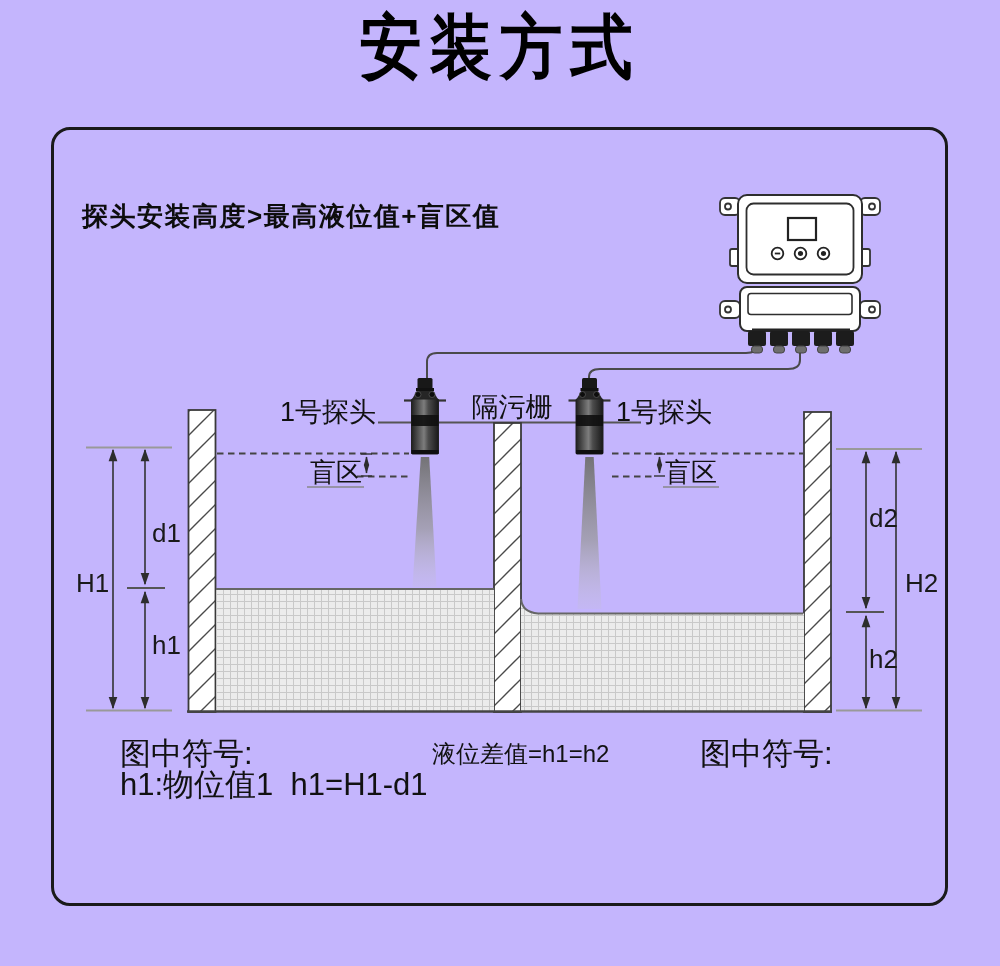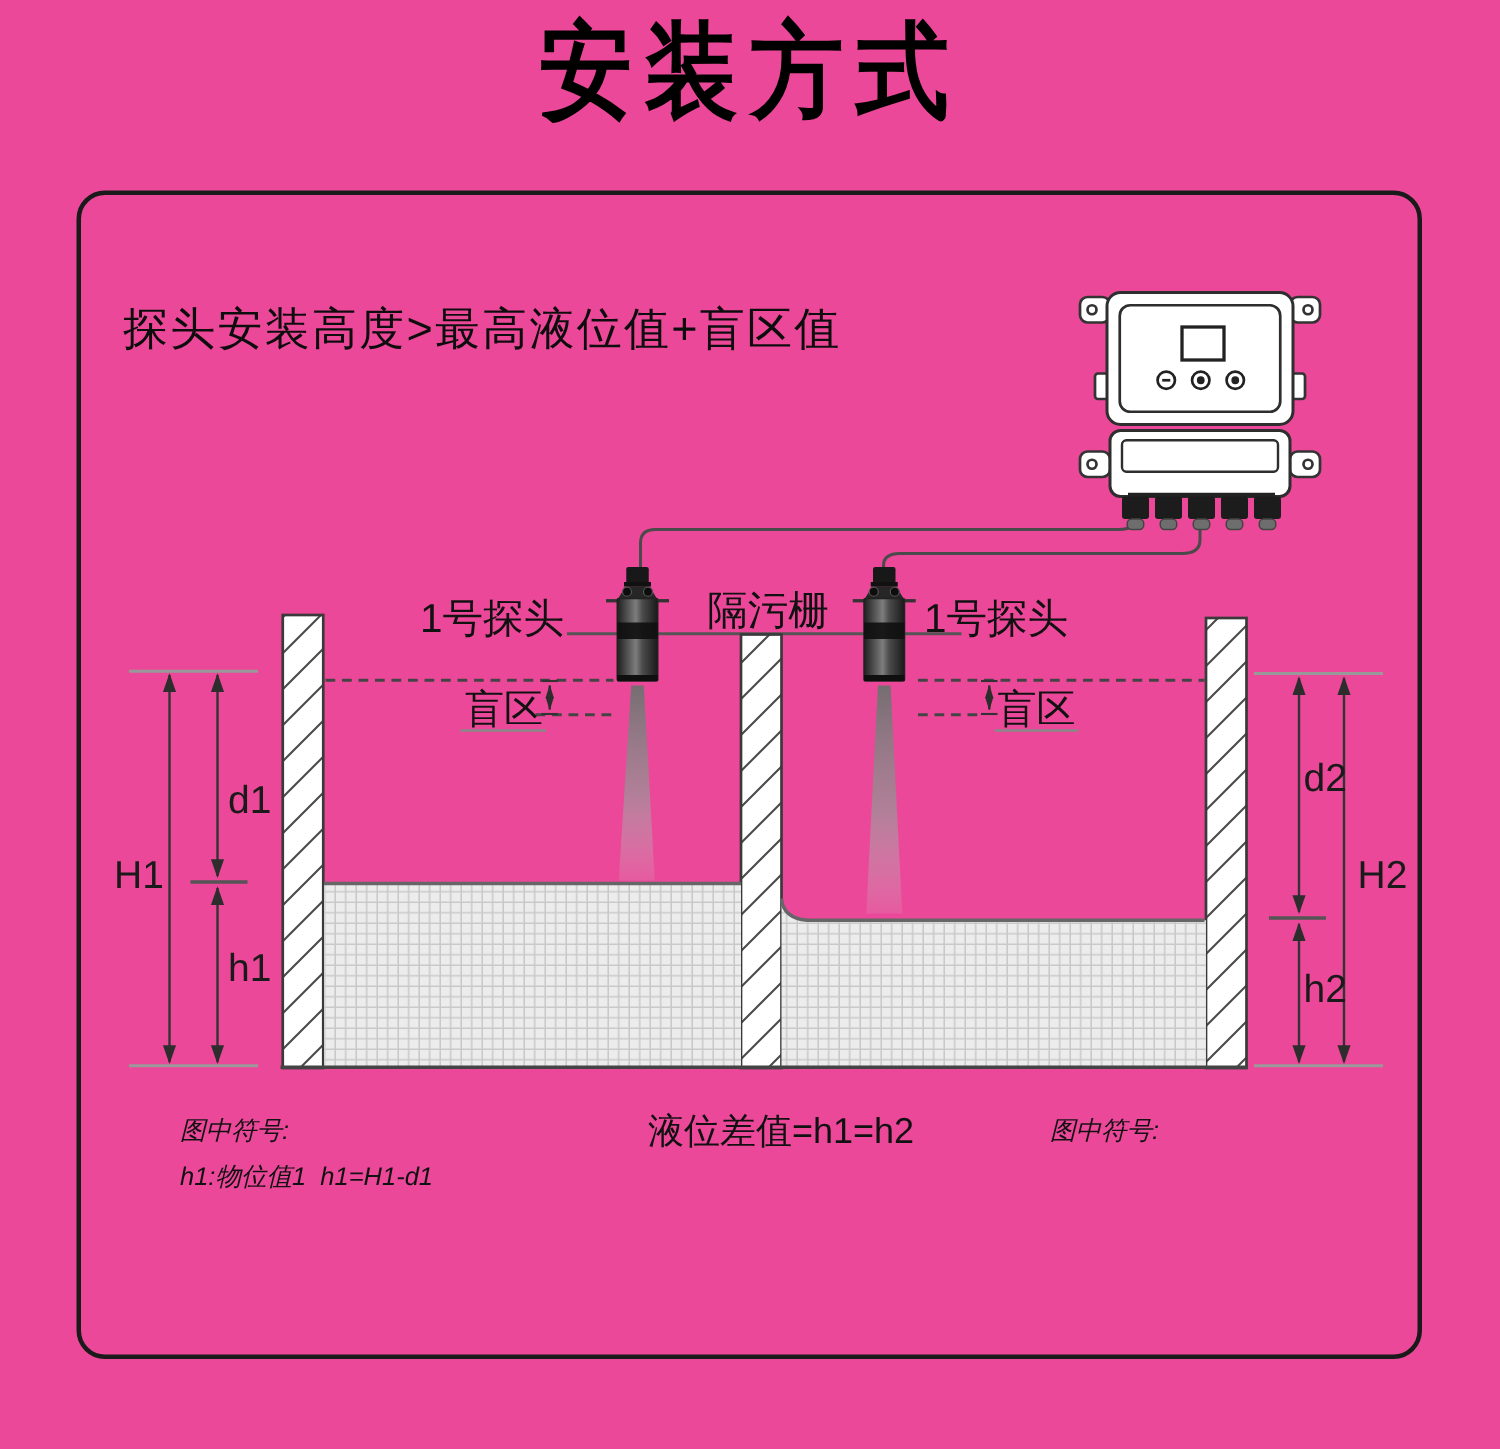--- a/index.html
+++ b/index.html
@@ -1,21 +1,21 @@
 <!DOCTYPE html>
 <html><head>
 <meta charset="utf-8">
 <style>
   html,body{margin:0;padding:0;width:1000px;height:966px;background:#fff;font-family:"Liberation Sans",sans-serif;}
-  #stage{position:relative;width:1000px;height:966px;overflow:hidden;background:#ec4899;color:#111;}
+  #stage{position:relative;width:1000px;height:966px;overflow:hidden;background:#c4b5fd;color:#111;}
   .title{position:absolute;top:1px;left:0;width:1000px;text-align:center;font-size:70px;font-weight:900;letter-spacing:9px;transform:scaleX(0.89);color:#000;}
   .box{position:absolute;left:51px;top:127px;width:897px;height:779px;border:3px solid #1a1a1a;border-radius:19px;box-sizing:border-box;}
-  .instruction{position:absolute;left:82px;top:199px;font-size:30px;font-weight:400;letter-spacing:1.5px;color:#0d0d0d;}
+  .instruction{position:absolute;left:82px;top:199px;font-size:26px;font-weight:700;letter-spacing:1.5px;color:#0d0d0d;}
   svg.diagram{position:absolute;left:0;top:0;}
-  .legend{position:absolute;font-size:17px;line-height:31px;color:#111;font-style:italic;}
+  .legend{position:absolute;font-size:31px;line-height:31px;color:#111;}
   .legend div{white-space:pre;}
   .legend-center{position:absolute;font-size:24px;color:#111;white-space:pre;}
 </style>
 </head>
 <body>
 
 <div id="stage">
   <div class="title">安装方式</div>
   <div class="box"></div>
   <div class="instruction">探头安装高度&gt;最高液位值+盲区值</div>

